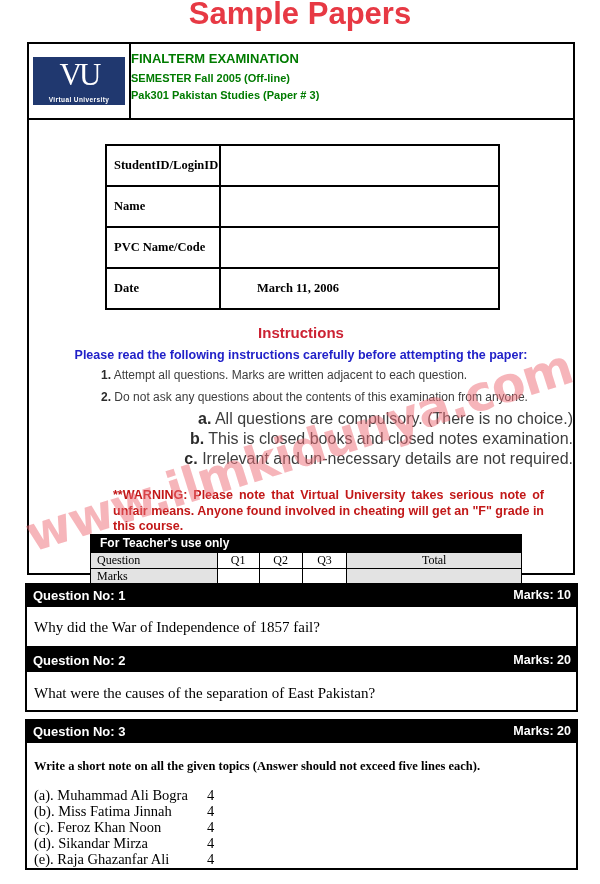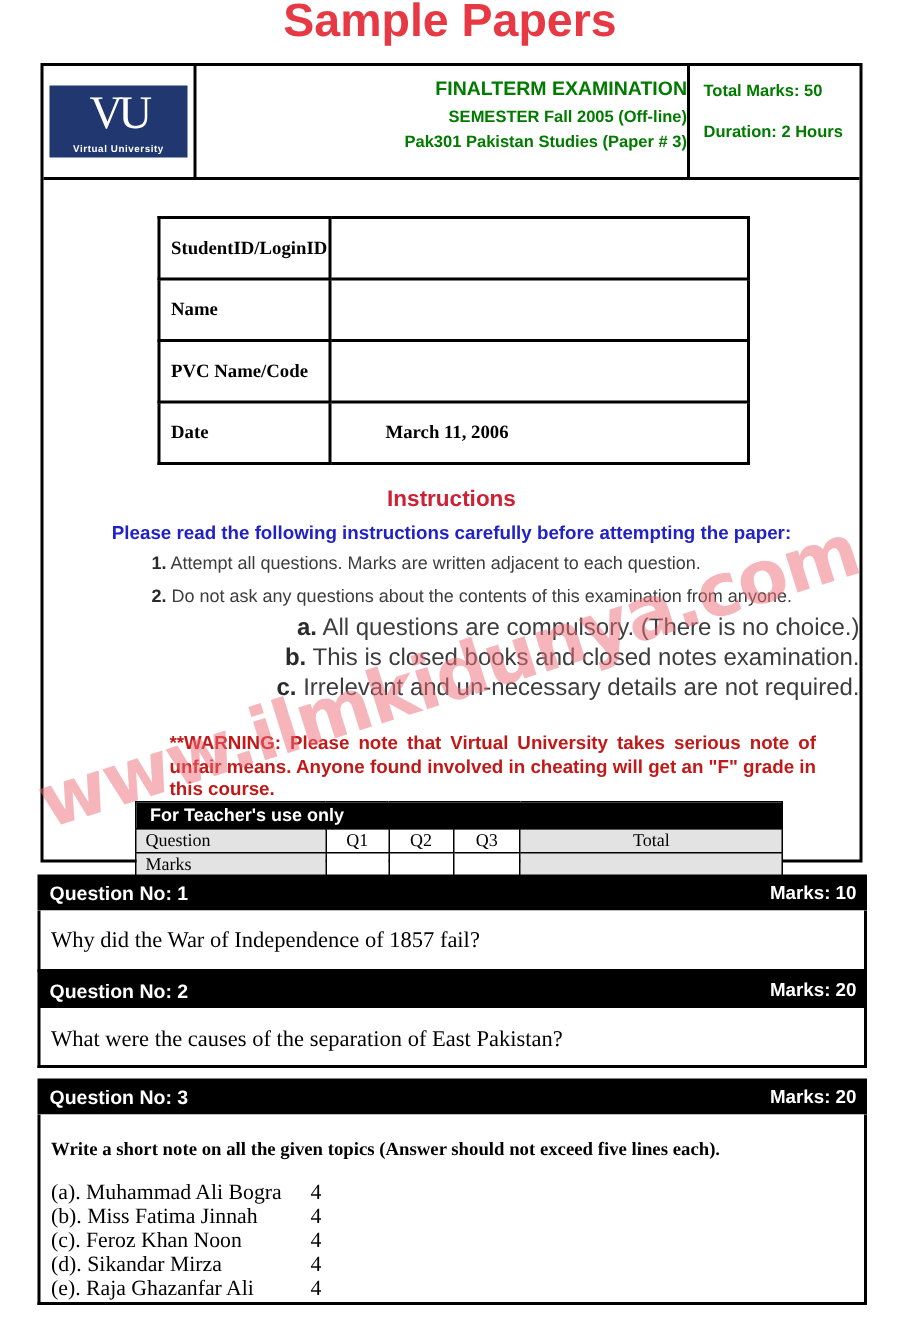--- a/index.html
+++ b/index.html
@@ -32,21 +32,21 @@
     text-align:center; overflow:hidden;
   }
   .vu-text {
     color:#fff; font-family:"Liberation Serif", serif;
     font-size:31px; line-height:36px; letter-spacing:-3px; font-weight:normal;
   }
   .vu-caption {
     position:absolute; bottom:2px; left:0; width:100%;
     color:#fff; font-size:6.5px; font-weight:bold; letter-spacing:0.4px;
   }
-  .header-center { flex:1; text-align:right; padding-top:7px; color:#007b00; font-weight:bold;border-radius:15px; }
+  .header-center { flex:1; text-align:left; padding-top:7px; color:#007b00; font-weight:bold;border-radius:15px; }
   .h-line1 { font-size:13px; }
   .h-line2 { font-size:11px; margin-top:6px; }
   .h-line3 { font-size:11px; margin-top:5px; }
   .header-right {
     width:115px; border-left:2px solid #000;
     color:#007b00; font-weight:bold; font-size:11px;
     padding:11px 0 0 9px;
   }
   .h-duration { margin-top:15px; }
 
@@ -155,24 +155,20 @@
       <div class="vu-logo">
         <div class="vu-text">VU</div>
         <div class="vu-caption">Virtual University</div>
       </div>
     </div>
     <div class="header-center">
       <div class="h-line1">FINALTERM EXAMINATION</div>
       <div class="h-line2">SEMESTER Fall 2005 (Off-line)</div>
       <div class="h-line3">Pak301 Pakistan Studies (Paper # 3)</div>
     </div>
-    <div class="header-right">
-      <div>Total Marks: 50</div>
-      <div class="h-duration">Duration: 2 Hours</div>
-    </div>
   </div>
 
   <div class="box-body">
 
     <table class="student-table">
       <tbody>
           <tr>
         <td class="lbl">StudentID/LoginID</td>
         <td class="val"></td>
       </tr>

